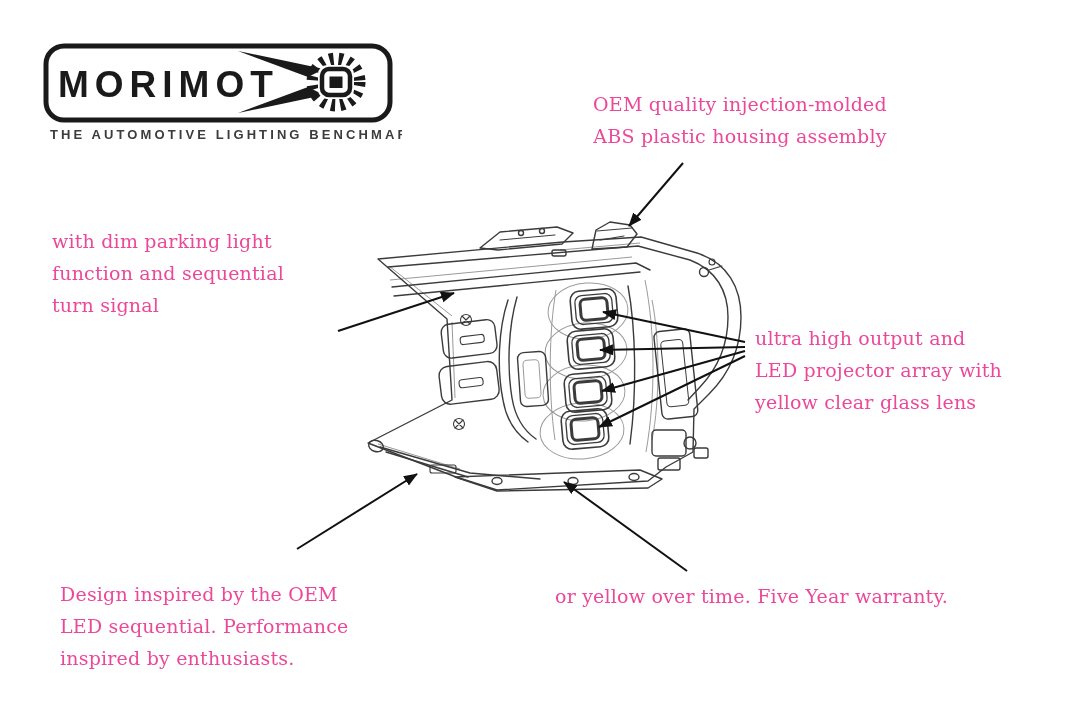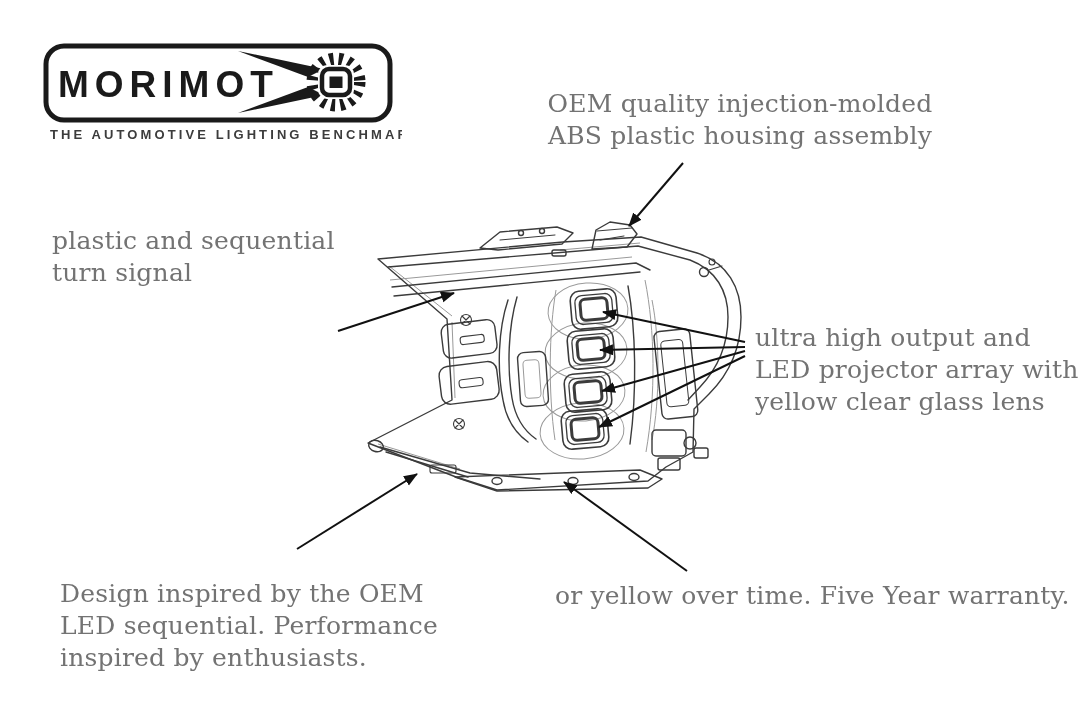--- a/index.html
+++ b/index.html
@@ -3,21 +3,21 @@
 <meta charset="utf-8">
 <style>
   html,body{margin:0;padding:0;}
   body{
     width:1080px;height:720px;background:#ffffff;position:relative;overflow:hidden;
     font-family:"DejaVu Serif", serif;color:#262221;
   }
   .stage{position:absolute;inset:0;width:890px;height:720px;padding-left:48px;}
   .drawing-svg{position:absolute;left:0;top:0;width:1080px;height:720px;}
   .logo-svg{position:absolute;left:42px;top:42px;width:360px;height:104px;}
-  .callout{position:absolute;font-size:25px;line-height:32px;letter-spacing:0.2px;color:#737373;}
+  .callout{position:absolute;font-size:19px;line-height:32px;letter-spacing:0.2px;color:#ec4899;}
   .callout .ln{display:block;white-space:nowrap;}
   .co-housing{left:540px;top:88px;width:400px;text-align:center;}
   .co-drl{left:52px;top:225px;text-align:left;}
   .co-projector{left:755px;top:322px;text-align:left;}
   .co-design{left:60px;top:578px;text-align:left;}
   .co-lens{left:555px;top:580px;text-align:left;}
 </style>
 </head>
 <body>
 
@@ -166,21 +166,22 @@
       <line x1="687" y1="571" x2="564" y2="482" marker-end="url(#ah)"></line>
     </g>
   </svg>
 
   <div class="callout co-housing">
     <span class="ln">OEM quality injection-molded</span>
     <span class="ln">ABS plastic housing assembly</span>
   </div>
 
   <div class="callout co-drl">
-    <span class="ln">plastic and sequential</span>
+    <span class="ln">with dim parking light</span>
+    <span class="ln">function and sequential</span>
     <span class="ln">turn signal</span>
   </div>
 
   <div class="callout co-projector">
     <span class="ln">ultra high output and</span>
     <span class="ln">LED projector array with</span>
     <span class="ln">yellow clear glass lens</span>
   </div>
 
   <div class="callout co-design">

